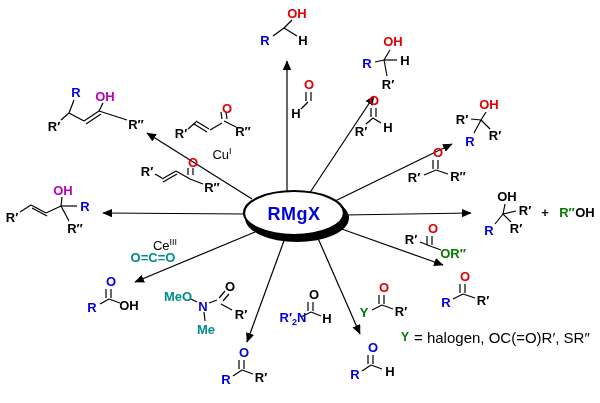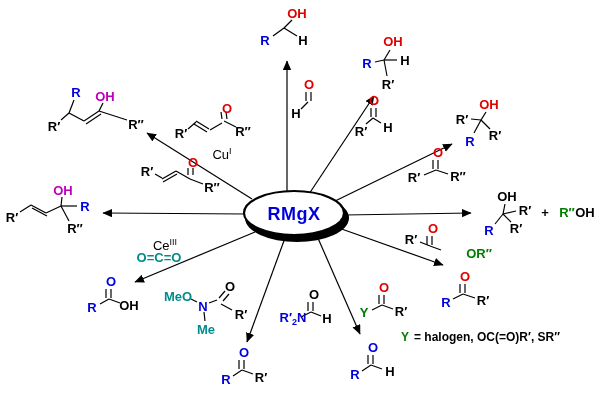--- a/index.html
+++ b/index.html
@@ -7,21 +7,21 @@
          font-family:"Liberation Sans","DejaVu Sans",sans-serif;}
   #scene svg{position:absolute;left:0;top:0;}
   #scene svg line{stroke:#000;stroke-width:1.2;}
   .grp{position:absolute;inset:0;}
   .lbl{position:absolute;transform:translate(-50%,-50%);font-size:13px;font-weight:700;
        white-space:nowrap;line-height:1;}
   .lbl-left{transform:translate(0,-50%);}
   .blue{color:#0000DC;} .red{color:#E10000;} .mag{color:#BB00BB;}
   .grn{color:#007C00;} .teal{color:#008C8C;} .blk{color:#000;}
   .center-lbl{font-size:18px;font-weight:700;letter-spacing:.5px;}
-  .note{font-size:12px;font-weight:700;text-align:center;}
+  .note{font-size:15px;font-weight:400;text-align:center;}
   .noteY{font-size:12px;font-weight:700;}
   .cat{font-size:13px;font-weight:400;color:#000;}
   .sup{font-size:9px;vertical-align:5px;}
   .sub{font-size:9px;vertical-align:-3px;}
 </style>
 </head>
 <body>
 
 <div id="scene">
 
@@ -223,21 +223,21 @@
     <span class="lbl blue" style="left:489px;top:230px">R</span>
     <span class="lbl blk" style="left:516px;top:228px">R′</span>
     <span class="lbl blk" style="left:545px;top:212px">+</span>
     <span class="lbl grn" style="left:567px;top:212px">R″</span>
     <span class="lbl blk" style="left:585px;top:212px">OH</span>
   </div>
 
   <div class="grp">
     <span class="lbl red" style="left:433px;top:228px">O</span>
     <span class="lbl blk" style="left:411px;top:239px">R′</span>
-    <span class="lbl grn" style="left:479px;top:253px">OR″</span>
+    <span class="lbl grn" style="left:453px;top:253px">OR″</span>
   </div>
 
   <div class="grp">
     <span class="lbl red" style="left:465px;top:276px">O</span>
     <span class="lbl blue" style="left:446px;top:302px">R</span>
     <span class="lbl blk" style="left:483px;top:300px">R′</span>
   </div>
 
   <div class="grp">
     <span class="lbl red" style="left:384px;top:287px">O</span>
@@ -269,21 +269,21 @@
   </div>
 
   <div class="grp">
     <span class="lbl teal" style="left:178px;top:296px">MeO</span>
     <span class="lbl blue" style="left:203px;top:306px">N</span>
     <span class="lbl teal" style="left:206px;top:329px">Me</span>
     <span class="lbl blk" style="left:230px;top:286px">O</span>
     <span class="lbl blk" style="left:241px;top:314px">R′</span>
   </div>
 
-  <span class="lbl teal" style="left:159px;top:257px">O=C=O</span>
+  <span class="lbl teal" style="left:153px;top:257px">O=C=O</span>
 
   <div class="grp">
     <span class="lbl blue" style="left:111px;top:281px">O</span>
     <span class="lbl blue" style="left:92px;top:307px">R</span>
     <span class="lbl blk" style="left:129px;top:305px">OH</span>
   </div>
 
   <div class="grp">
     <span class="lbl mag" style="left:63px;top:190px">OH</span>
     <span class="lbl blk" style="left:12px;top:217px">R′</span>

